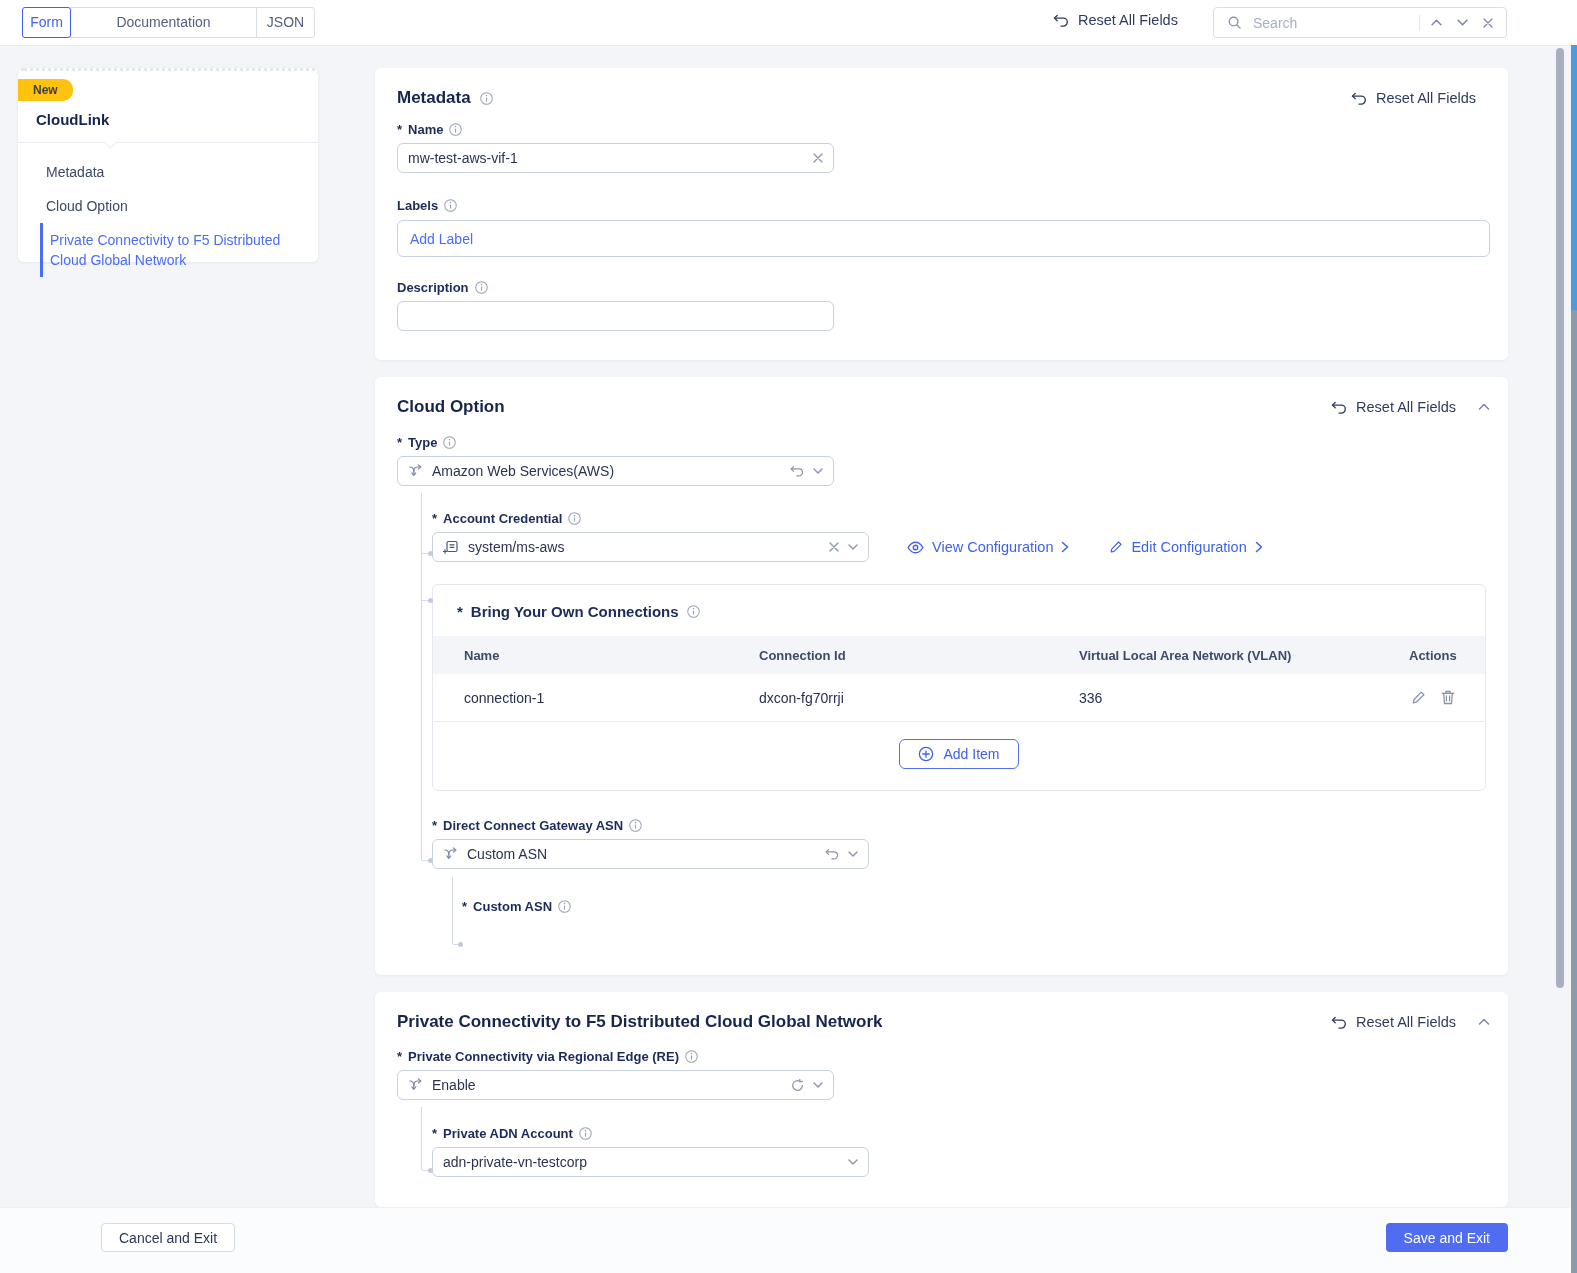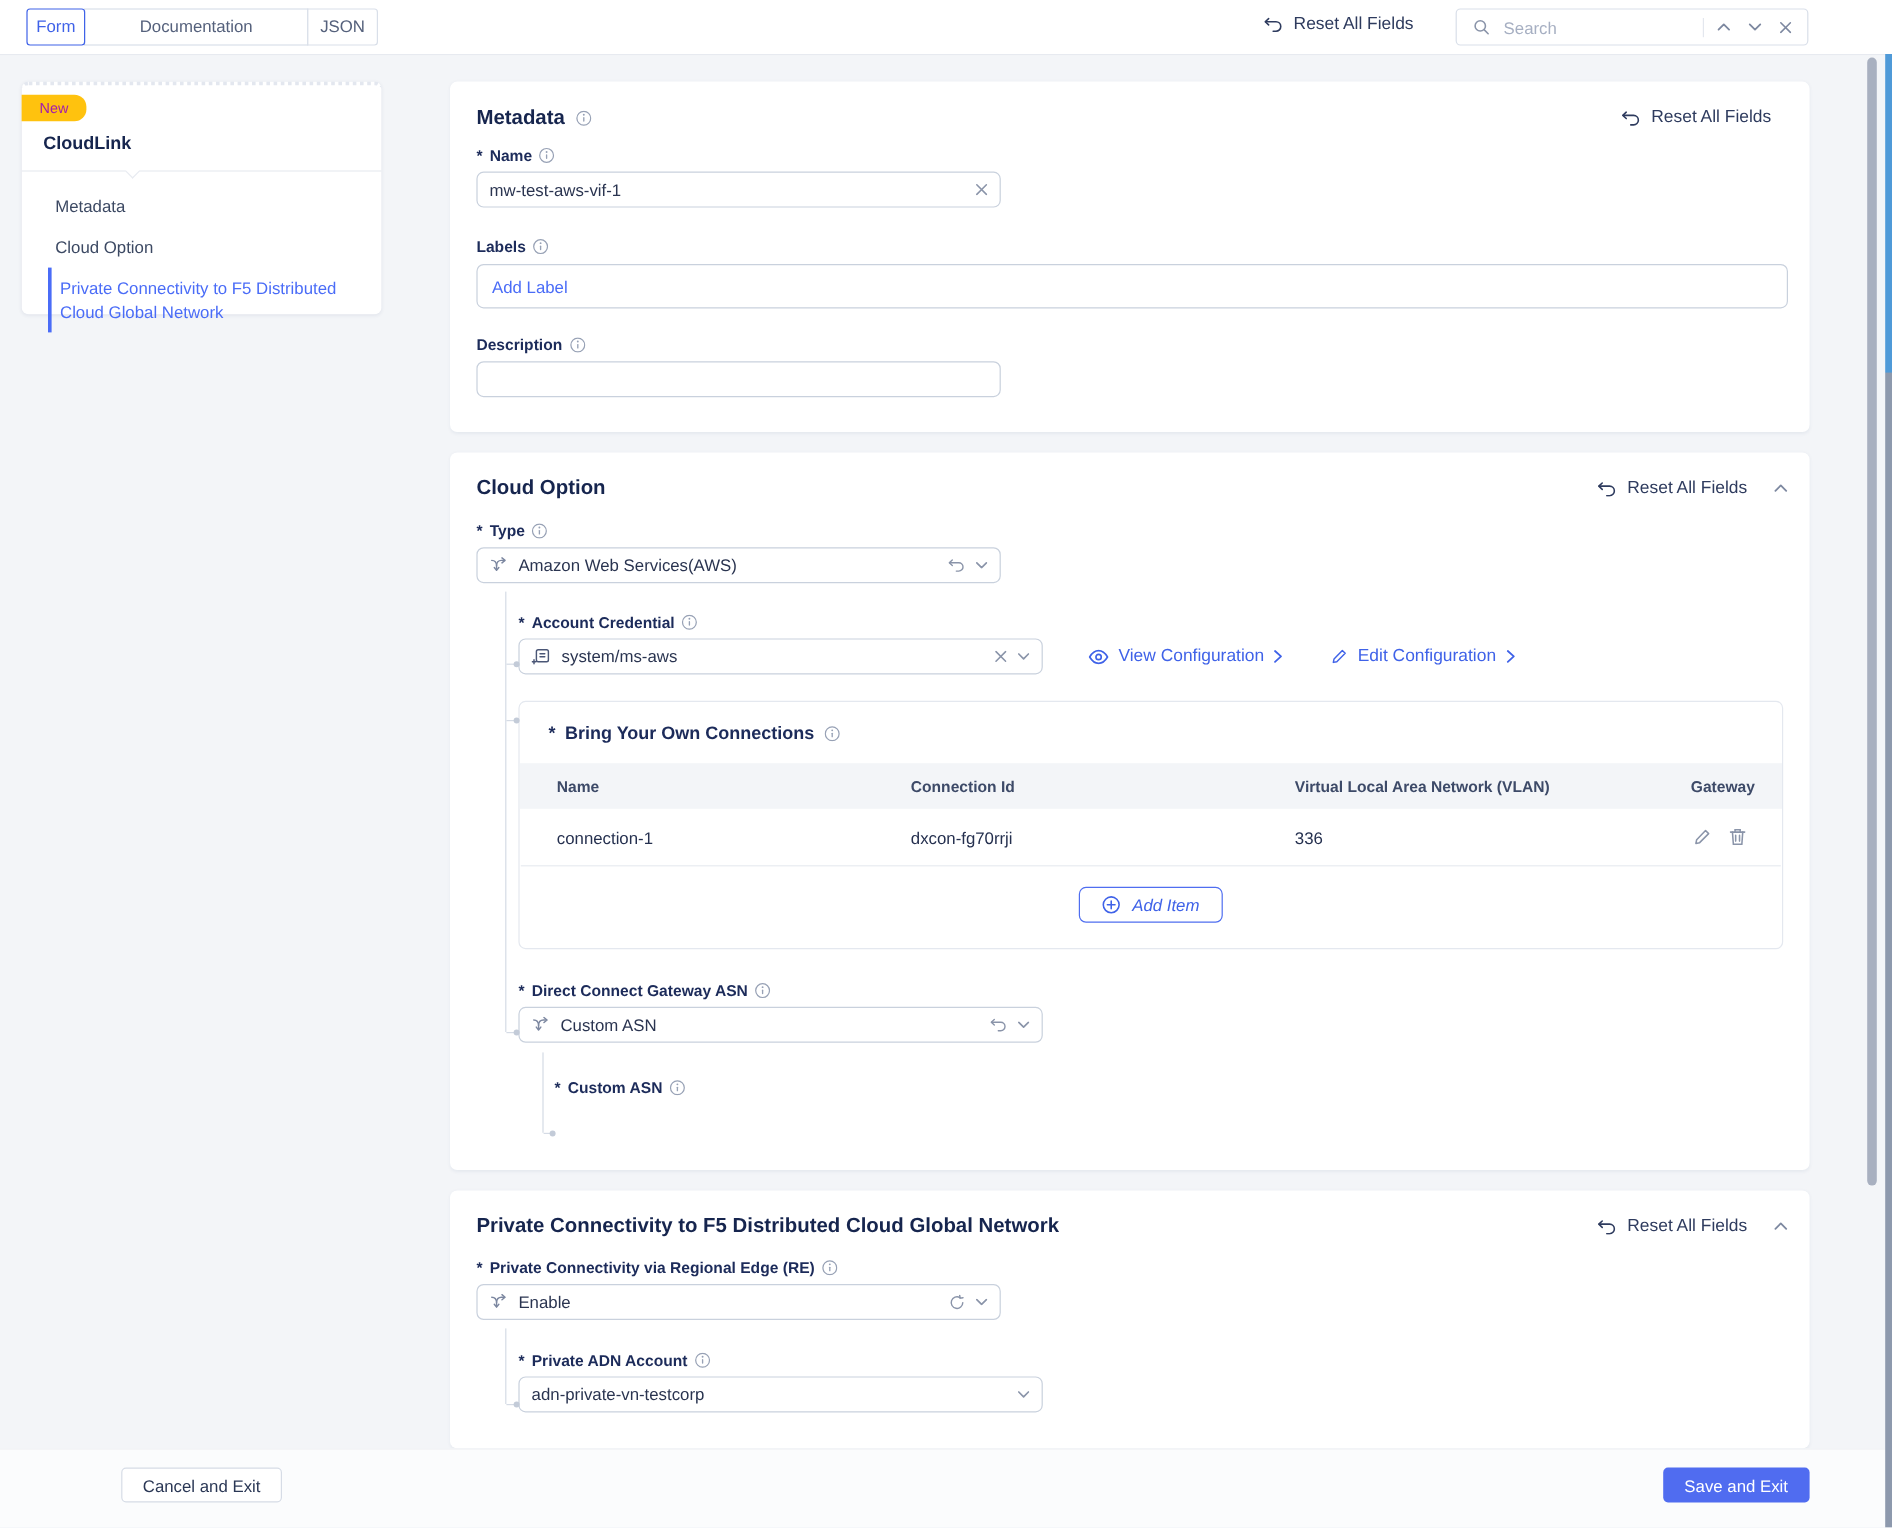--- a/index.html
+++ b/index.html
@@ -25,21 +25,21 @@
   .tab-json { width:59px; }
   .topbar-reset { position:absolute; left:1052px; top:12px; display:flex; align-items:center; gap:9px; font-size:14.5px; color:#2e3b5e; cursor:pointer; }
   .searchbox { position:absolute; left:1213px; top:7px; width:294px; height:31px; border:1px solid #d9dfe9; border-radius:4px; background:#fff; display:flex; align-items:center; padding:0 9px; gap:7px; }
   .searchbox input { border:none; outline:none; flex:1; font-size:14px; color:#3c4963; font-family:"Liberation Sans",sans-serif; min-width:0; background:transparent; }
   .searchbox input::placeholder { color:#a6afc2; }
   .search-div { width:1px; height:16px; background:#e3e7ee; }
   .mini-btn { color:#7d88a0; display:flex; align-items:center; padding:2px 4px; cursor:pointer; }
 
   
   .side-card { position:absolute; left:18px; top:68px; width:300px; height:194px; background:#fff; border-radius:6px; border-top:3px dotted #e3e7ef; box-shadow:0 1px 3px rgba(23,43,99,.07); }
-  .badge-new { position:absolute; left:0; top:8px; height:22px; line-height:22px; padding:0 15px; background:#ffc20e; color:#a21caf; font-size:12px; font-weight:normal; border-radius:0 10px 10px 0; }
+  .badge-new { position:absolute; left:0; top:8px; height:22px; line-height:22px; padding:0 15px; background:#ffc20e; color:#404040; font-size:12px; font-weight:bold; border-radius:0 10px 10px 0; }
   .side-title { position:absolute; left:18px; top:40px; font-size:15px; font-weight:bold; color:#16254e; }
   .side-div { position:absolute; left:0; right:0; top:71px; border-bottom:1px solid #e8ebf1; }
   .side-notch { position:absolute; left:88px; top:-4px; width:9px; height:9px; background:#fff; border-right:1px solid #e8ebf1; border-bottom:1px solid #e8ebf1; transform:rotate(45deg); }
   .side-nav { position:absolute; left:0; right:0; top:84px; }
   .side-item { padding:7px 12px 7px 28px; font-size:14px; line-height:20px; color:#3c4963; cursor:pointer; }
   .side-item.active { color:#4a6cf7; border-left:3px solid #4a6cf7; margin-left:22px; padding-left:7px; padding-right:20px; }
 
   
   .card { position:absolute; left:375px; width:1133px; background:#fff; border-radius:6px; box-shadow:0 1px 3px rgba(23,43,99,.06); padding:0 18px 0 22px; }
   .card-head { display:flex; justify-content:space-between; align-items:center; padding-top:20px; }
@@ -65,21 +65,21 @@
 
   
   .byoc { margin-left:35px; margin-top:22px; width:1054px; border:1px solid #e4e8ef; border-radius:6px; background:#fff; padding-bottom:21px; overflow:hidden; }
   .byoc-title { padding:18px 0 0 24px; display:flex; align-items:center; gap:8px; font-size:15px; font-weight:bold; color:#1c2b5a; }
   .tgrid { display:grid; grid-template-columns:295px 320px 330px 1fr; align-items:center; padding:0 30px 0 31px; }
   .t-head { margin-top:16px; height:38px; background:#f3f5f8; font-size:13px; font-weight:bold; color:#3d4a68; }
   .t-row { height:47px; font-size:14px; color:#25304f; }
   .t-div { border-bottom:1px solid #e8ebf1; margin:0 1px; }
   .cell-actions { display:flex; justify-content:flex-end; gap:15px; color:#8a94a9; }
   .cell-actions .act { cursor:pointer; }
-  .add-item { margin:17px auto 0 auto; width:fit-content; display:flex; align-items:center; gap:9px; height:30px; padding:10px 18px; border:1px solid #4f6ef0; border-radius:6px; color:#3f62e8; font-size:14px; background:#fff; cursor:pointer;font-style:italic; }
+  .add-item { margin:17px auto 0 auto; width:fit-content; display:flex; align-items:center; gap:9px; height:30px; padding:10px 18px; border:1px solid #4f6ef0; border-radius:6px; color:#3f62e8; font-size:14px; background:#fff; cursor:pointer; }
 
   .indent1 { margin-left:35px; }
   .indent2 { margin-left:65px; }
 
   .vline { position:absolute; width:1px; background:#d5dbe5; }
   .hstub { position:absolute; height:1px; background:#d5dbe5; }
   .cdot  { position:absolute; width:5px; height:5px; border-radius:50%; background:#c3cbd8; }
 
   
   .footer { position:absolute; left:0; right:0; top:1207px; height:66px; background:#fbfcfd; border-top:1px solid #eef0f4; }
@@ -363,21 +363,21 @@
             <circle cx="7" cy="7" r="6.2" fill="none" stroke="#97a1b5" stroke-width="1.1"></circle>
             <rect x="6.4" y="6" width="1.2" height="4.2" rx="0.6" fill="#97a1b5"></rect>
             <circle cx="7" cy="3.9" r="0.85" fill="#97a1b5"></circle>
           </svg>
       </span>
     </div>
     <div class="tgrid t-head">
       <span>Name</span>
       <span>Connection Id</span>
       <span>Virtual Local Area Network (VLAN)</span>
-      <span style="text-align:right;">Gateway</span>
+      <span style="text-align:right;">Actions</span>
     </div>
     <div class="tgrid t-row">
       <span>connection-1</span>
       <span>dxcon-fg70rrji</span>
       <span>336</span>
       <span class="cell-actions">
         <span class="act">
           <svg width="15" height="15" viewBox="0 0 14 14" fill="none" stroke="currentColor" stroke-width="1.2" stroke-linejoin="round">
               <path d="M9.6 2 L12 4.4 L5 11.4 L2.1 12 L2.7 9.1 Z"></path>
             </svg>

